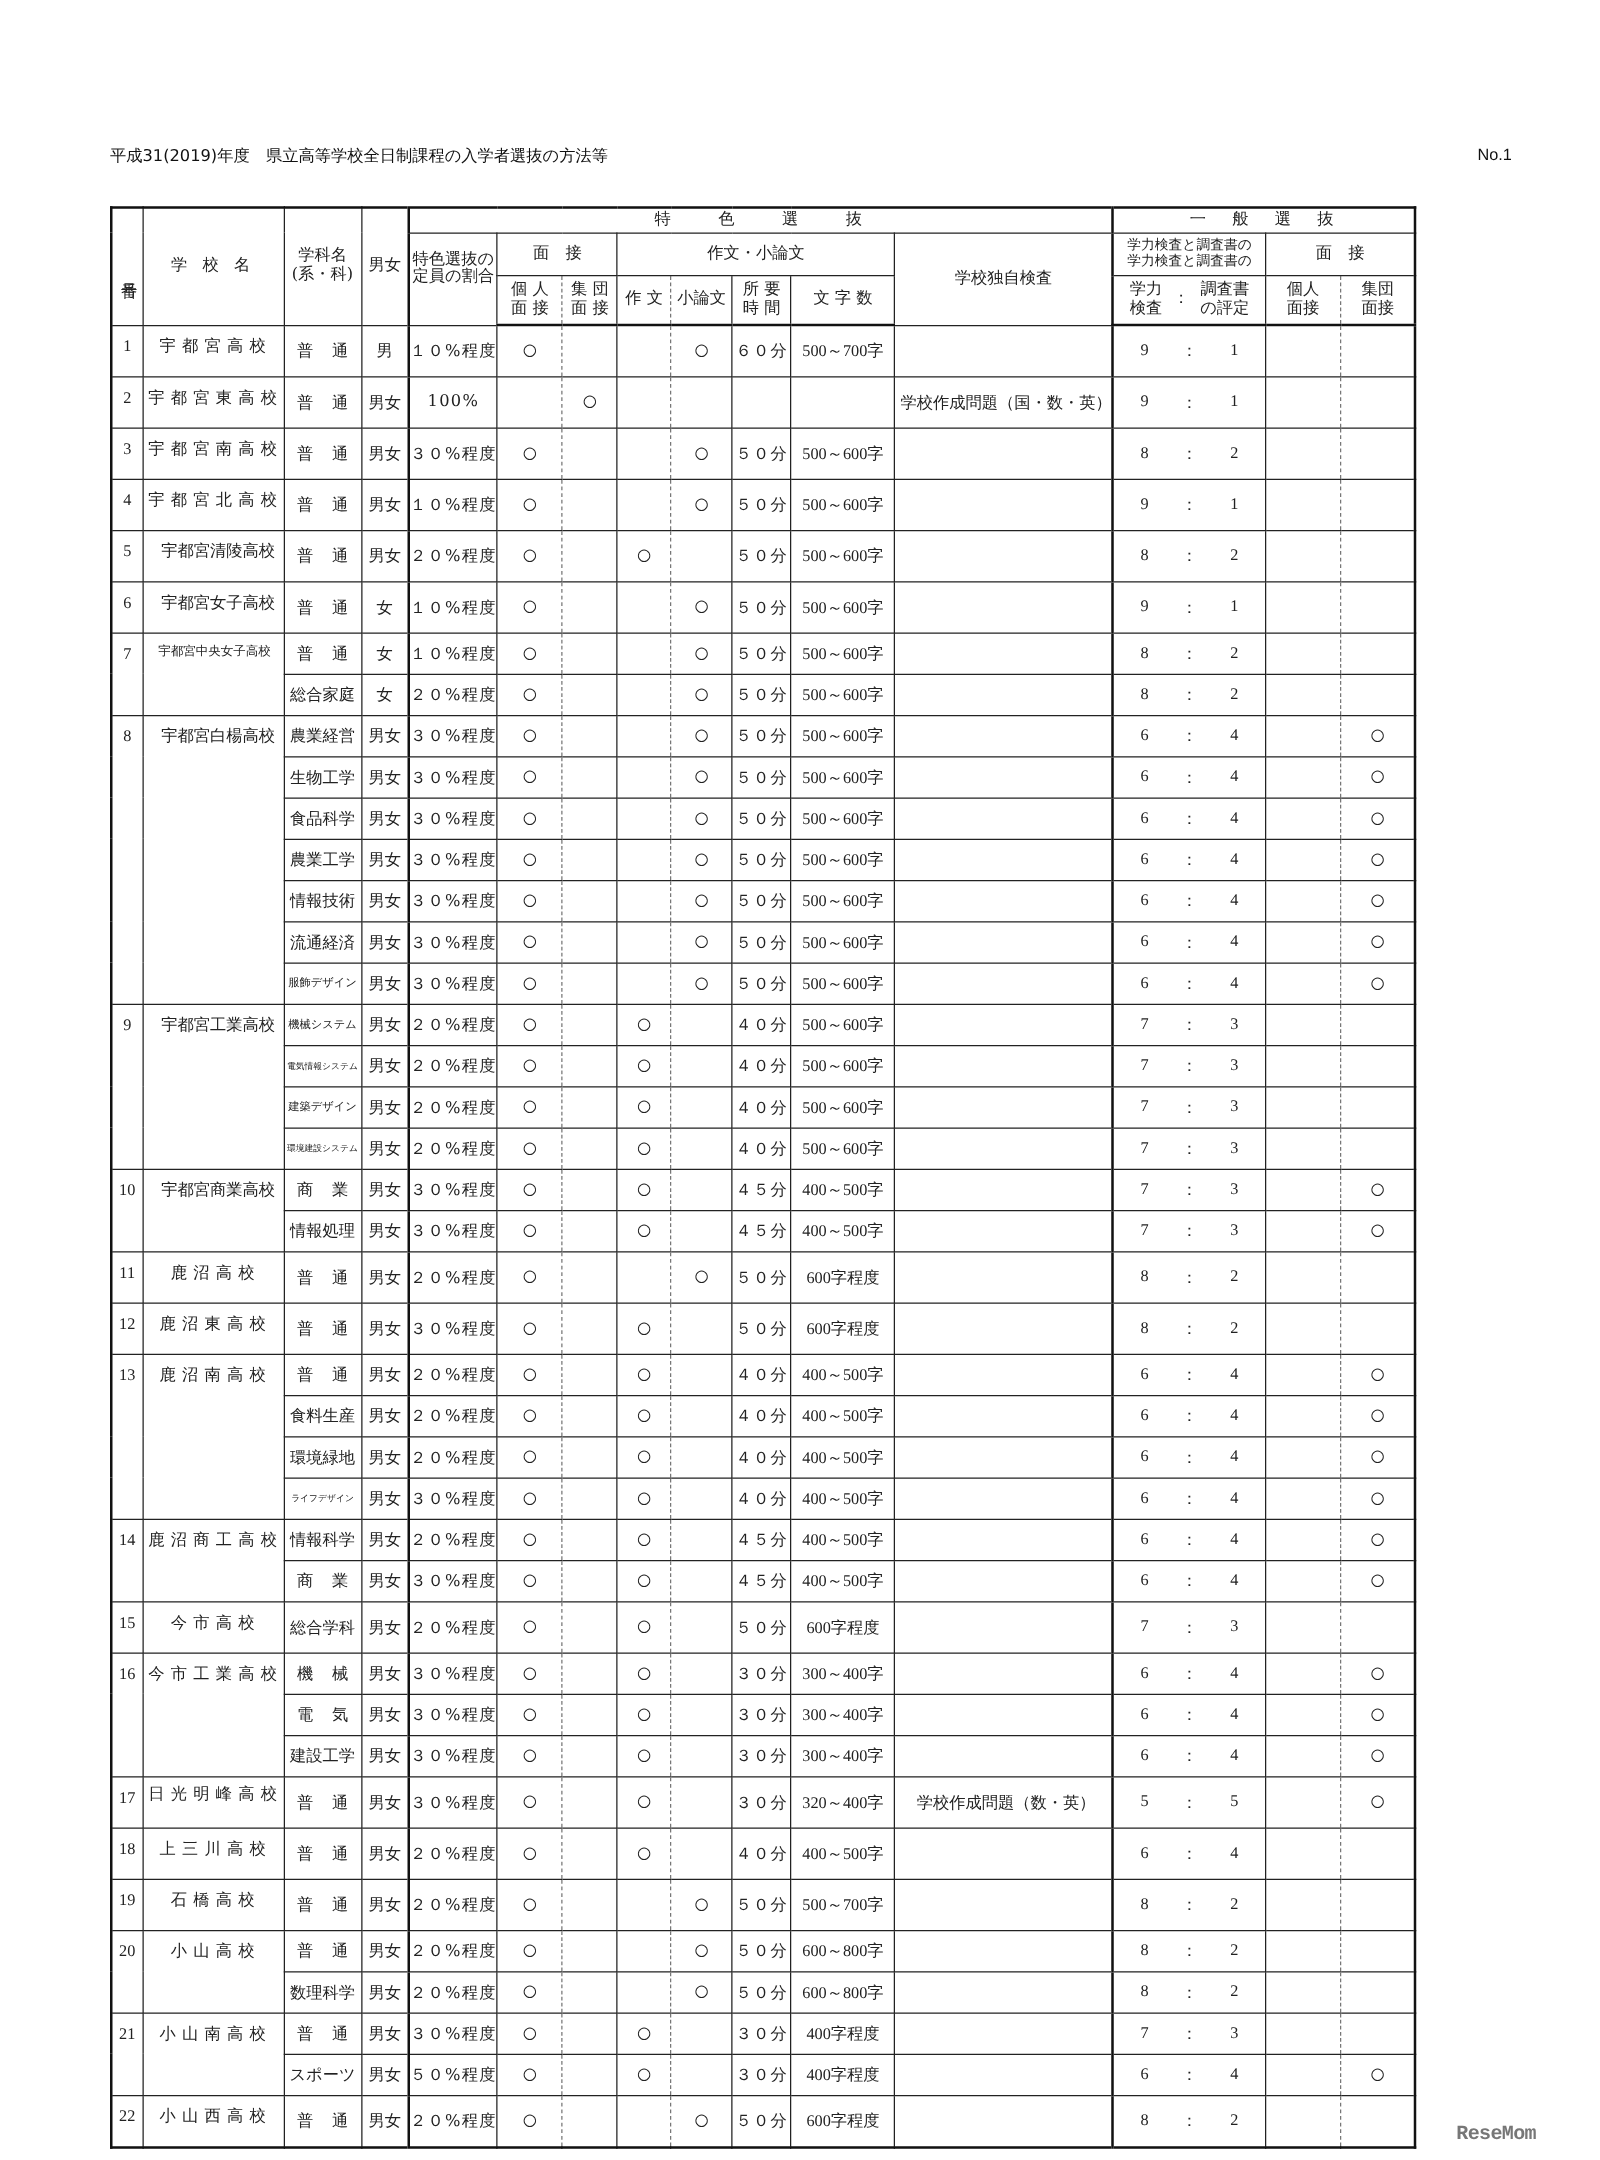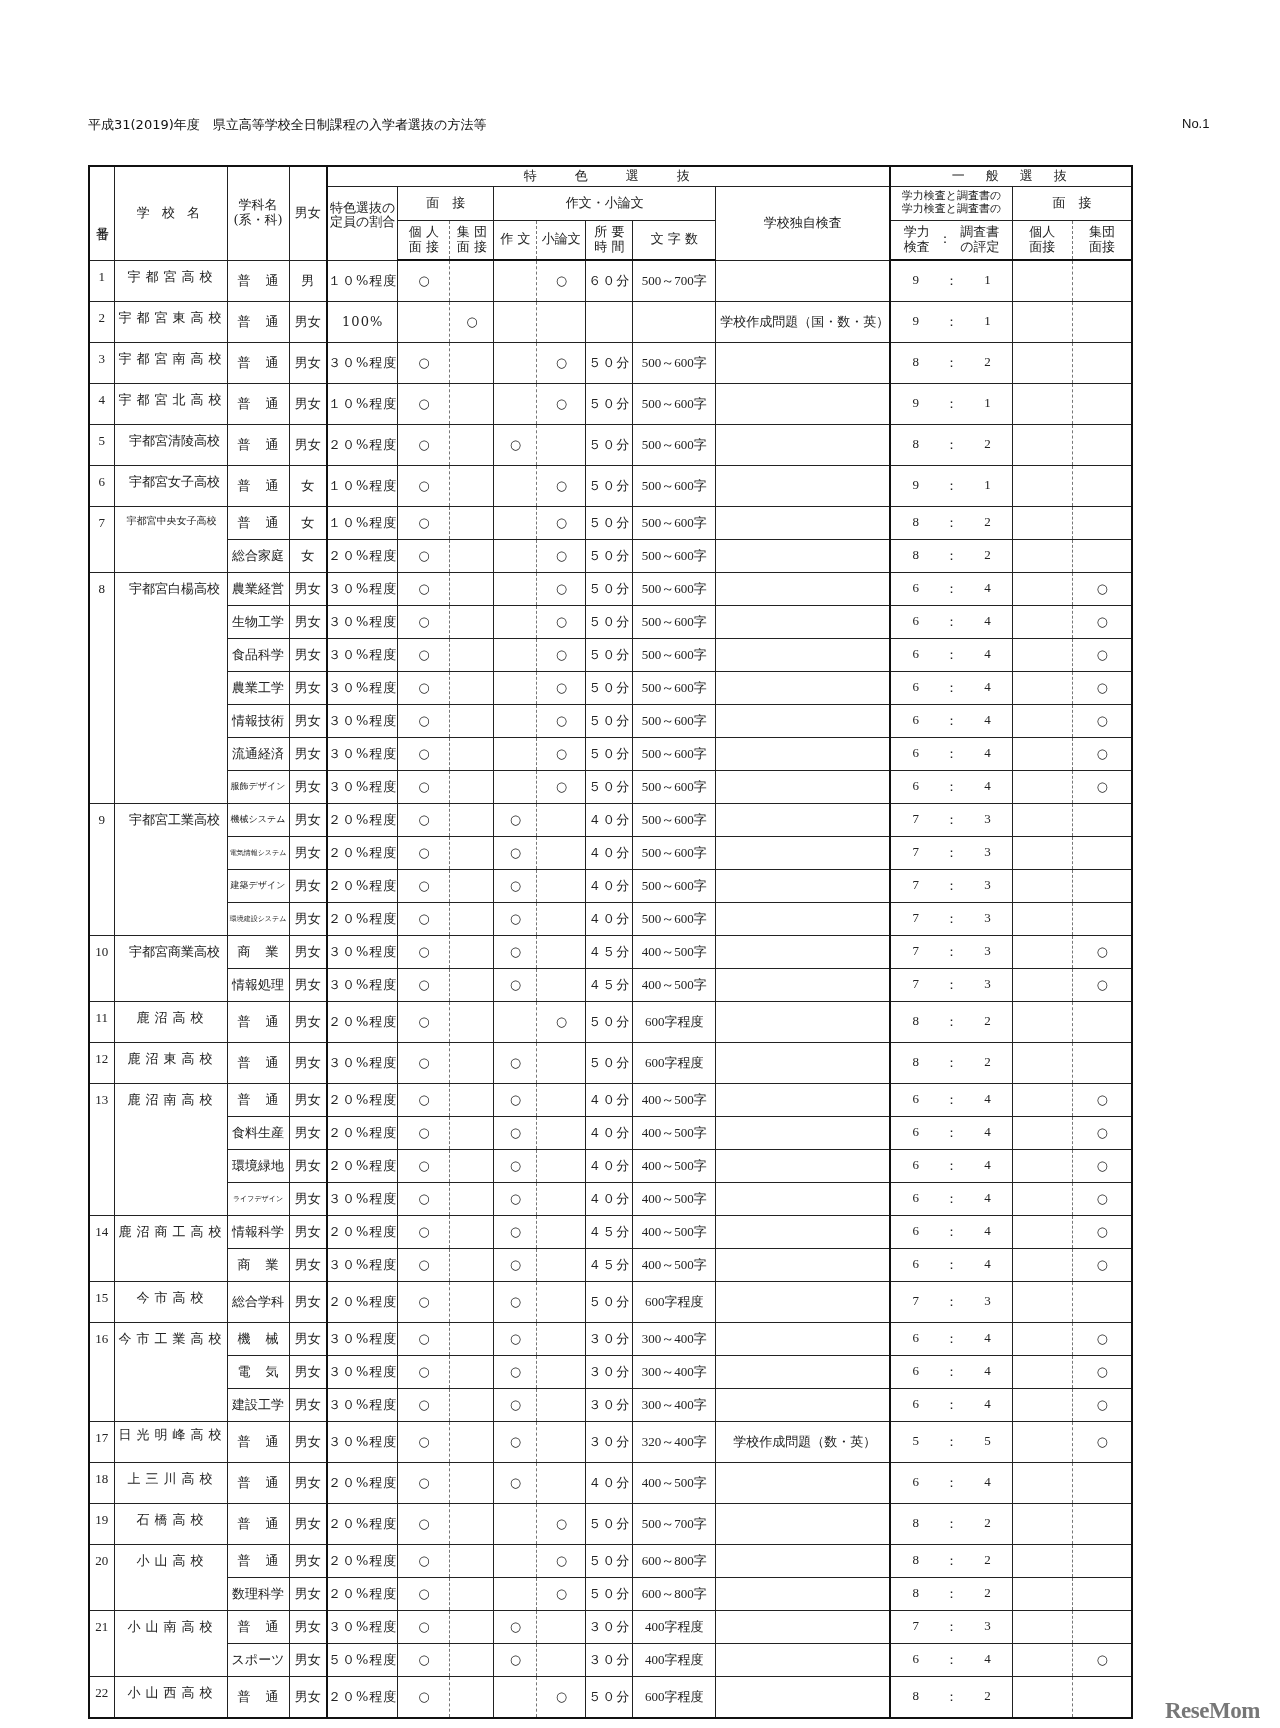--- a/index.html
+++ b/index.html
@@ -21,21 +21,21 @@
   td.dept.small { font-size:9px; }
   td.dept.xsmall { font-size:7px; }
   td.ratio { font-size:14px; letter-spacing:1px; }
   td.num { font-size:12px; font-family:"Liberation Serif",serif; }
   td.circle { font-size:14px; }
   td.time { font-size:13px; letter-spacing:1px; }
   td.chars { font-size:13px; font-family:"Liberation Serif","DejaVu Serif",serif; }
   td.exam { font-size:11px; text-align:left; padding-left:4px !important; }
   td.weight { font-family:"Liberation Serif",serif; font-size:13px; }
   .w-inner { display:flex; justify-content:space-around; padding:0 8px; }
-  .logo { position:absolute; left:1165px; top:1698px; font-family:Liberation Serif, serif; font-weight:bold; font-size:23px; color:#777; letter-spacing:-0.5px; }
+  .logo { position:absolute; left:1165px; top:1698px; font-family:Liberation Mono, monospace; font-weight:bold; font-size:16px; color:#777; letter-spacing:-0.5px; }
   .spreadtxt { display:flex; justify-content:space-between; padding:0 4px; }
 </style>
 </head>
 <body>
 
 <div class="title">平成31(2019)年度　県立高等学校全日制課程の入学者選抜の方法等</div>
 <div class="pageno">No.1</div>
 
 <table class="main">
   <colgroup>

